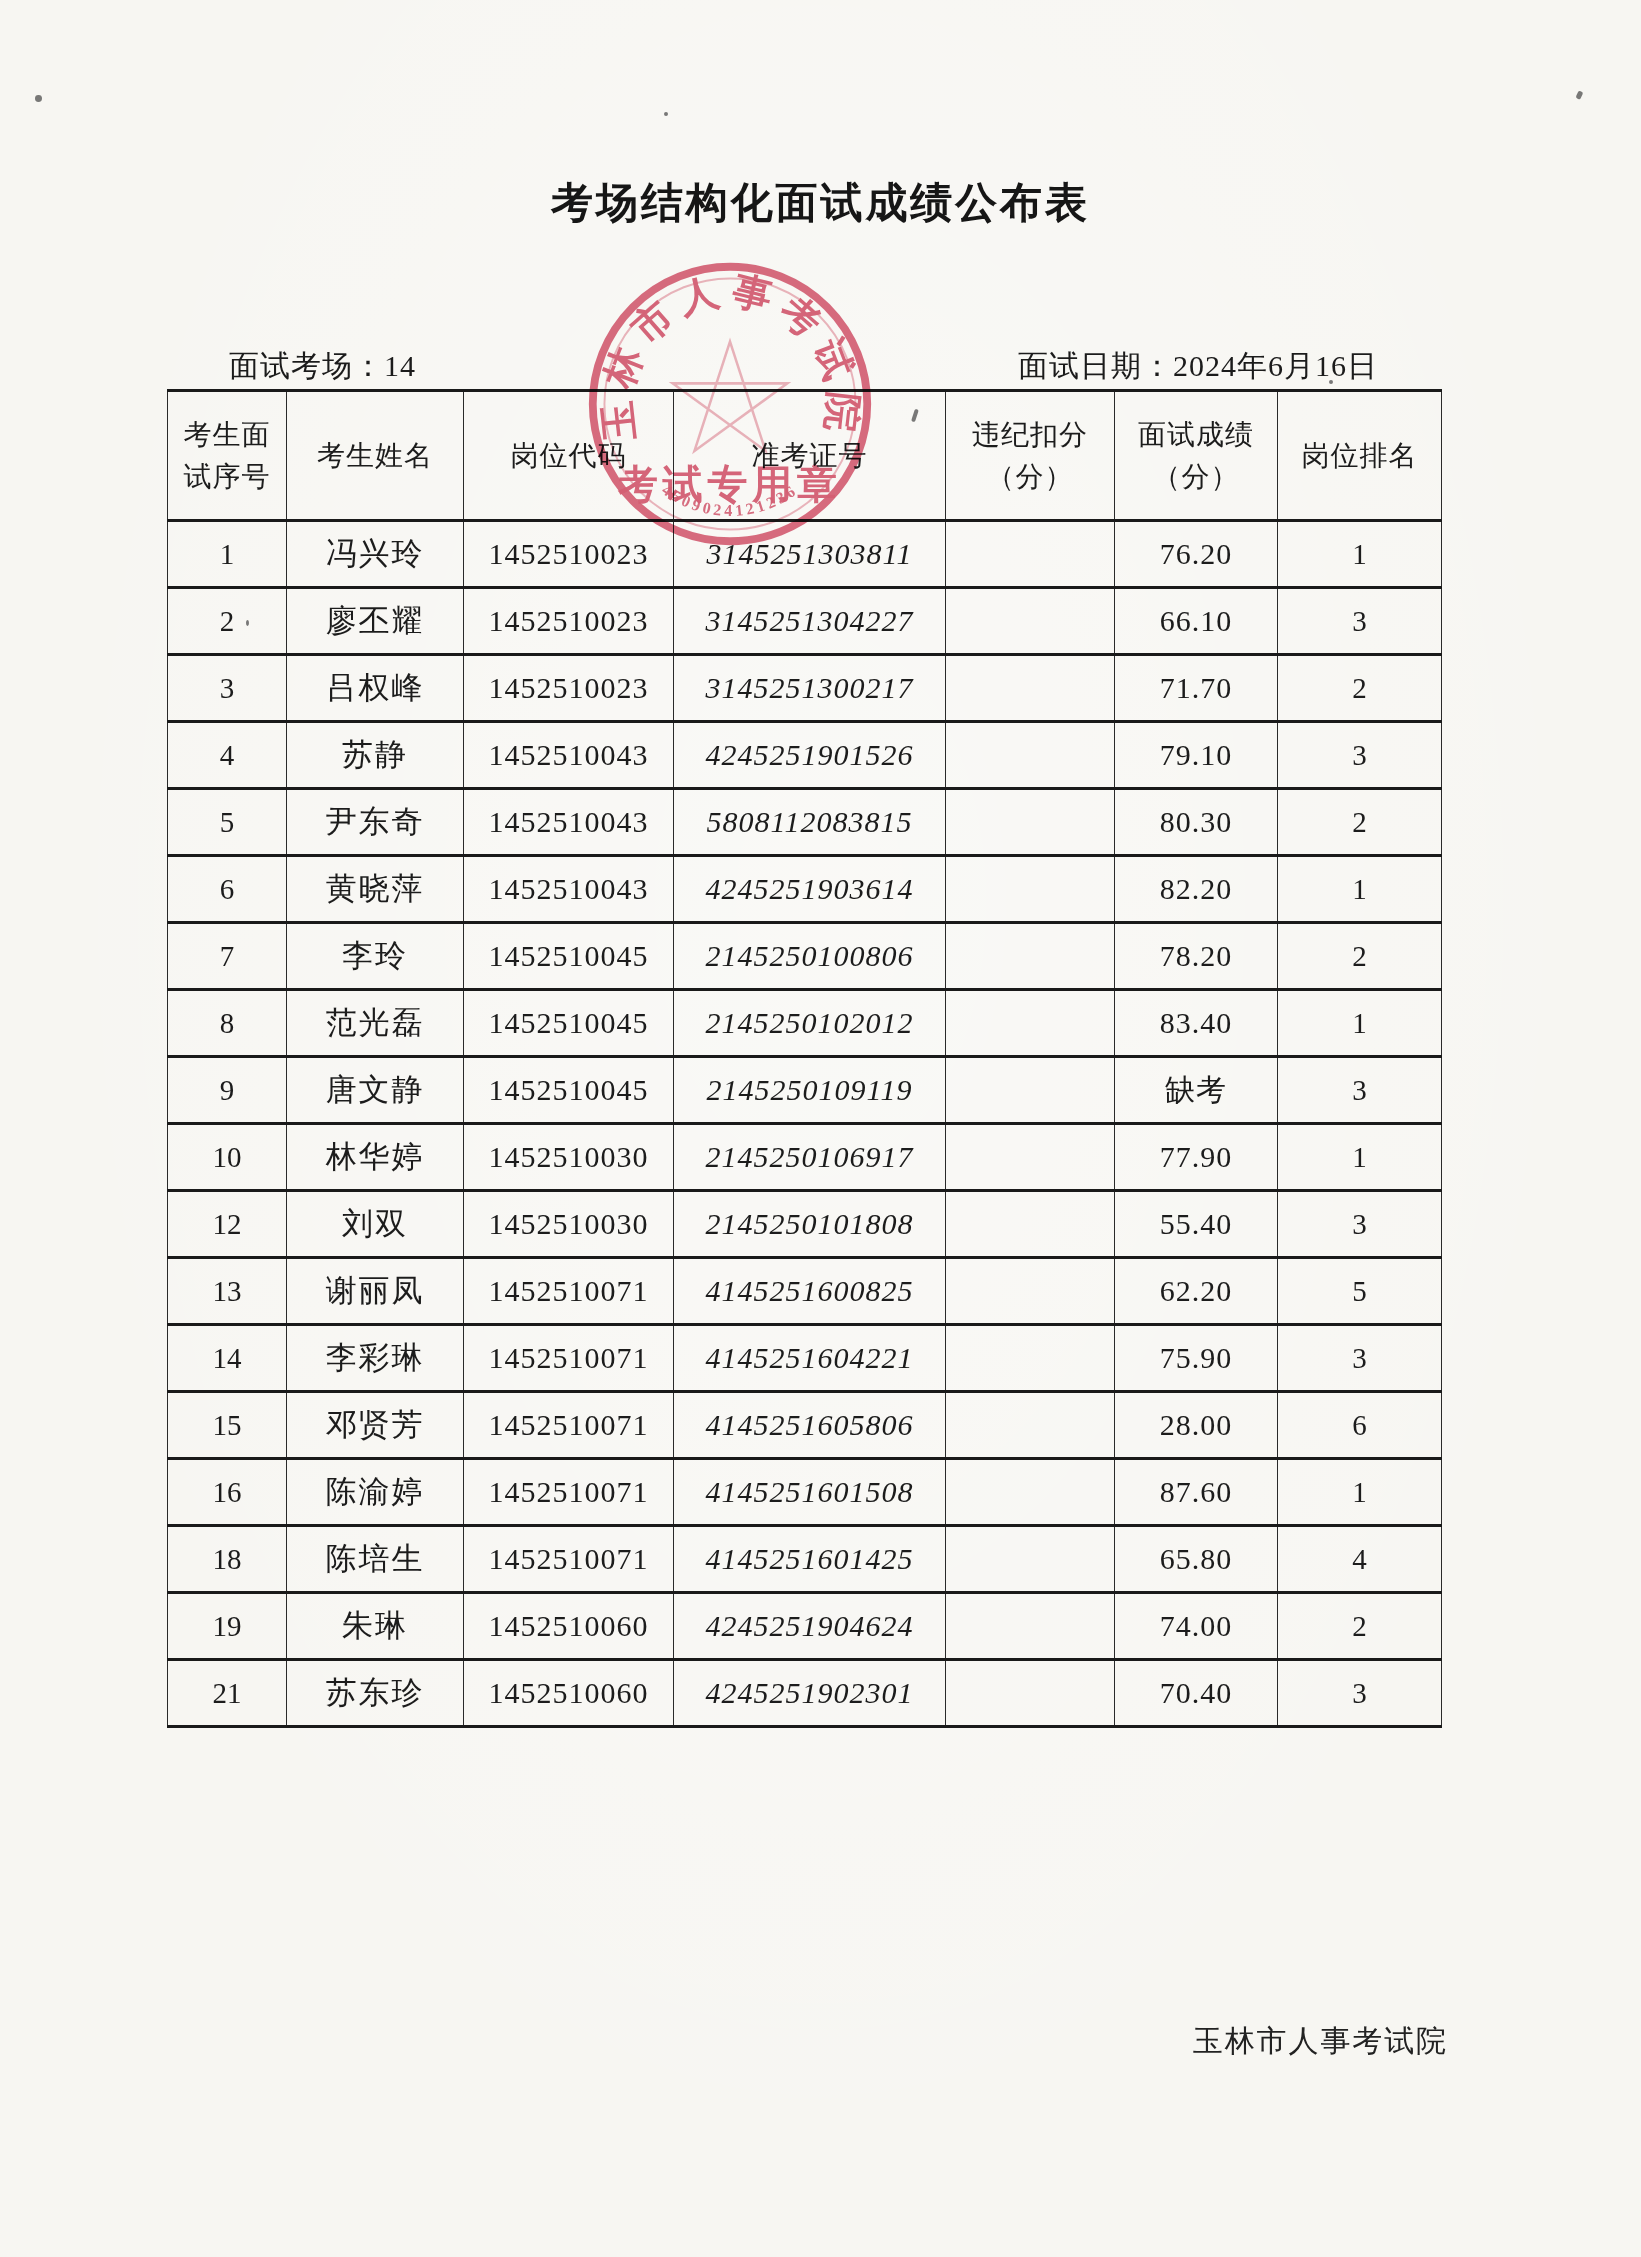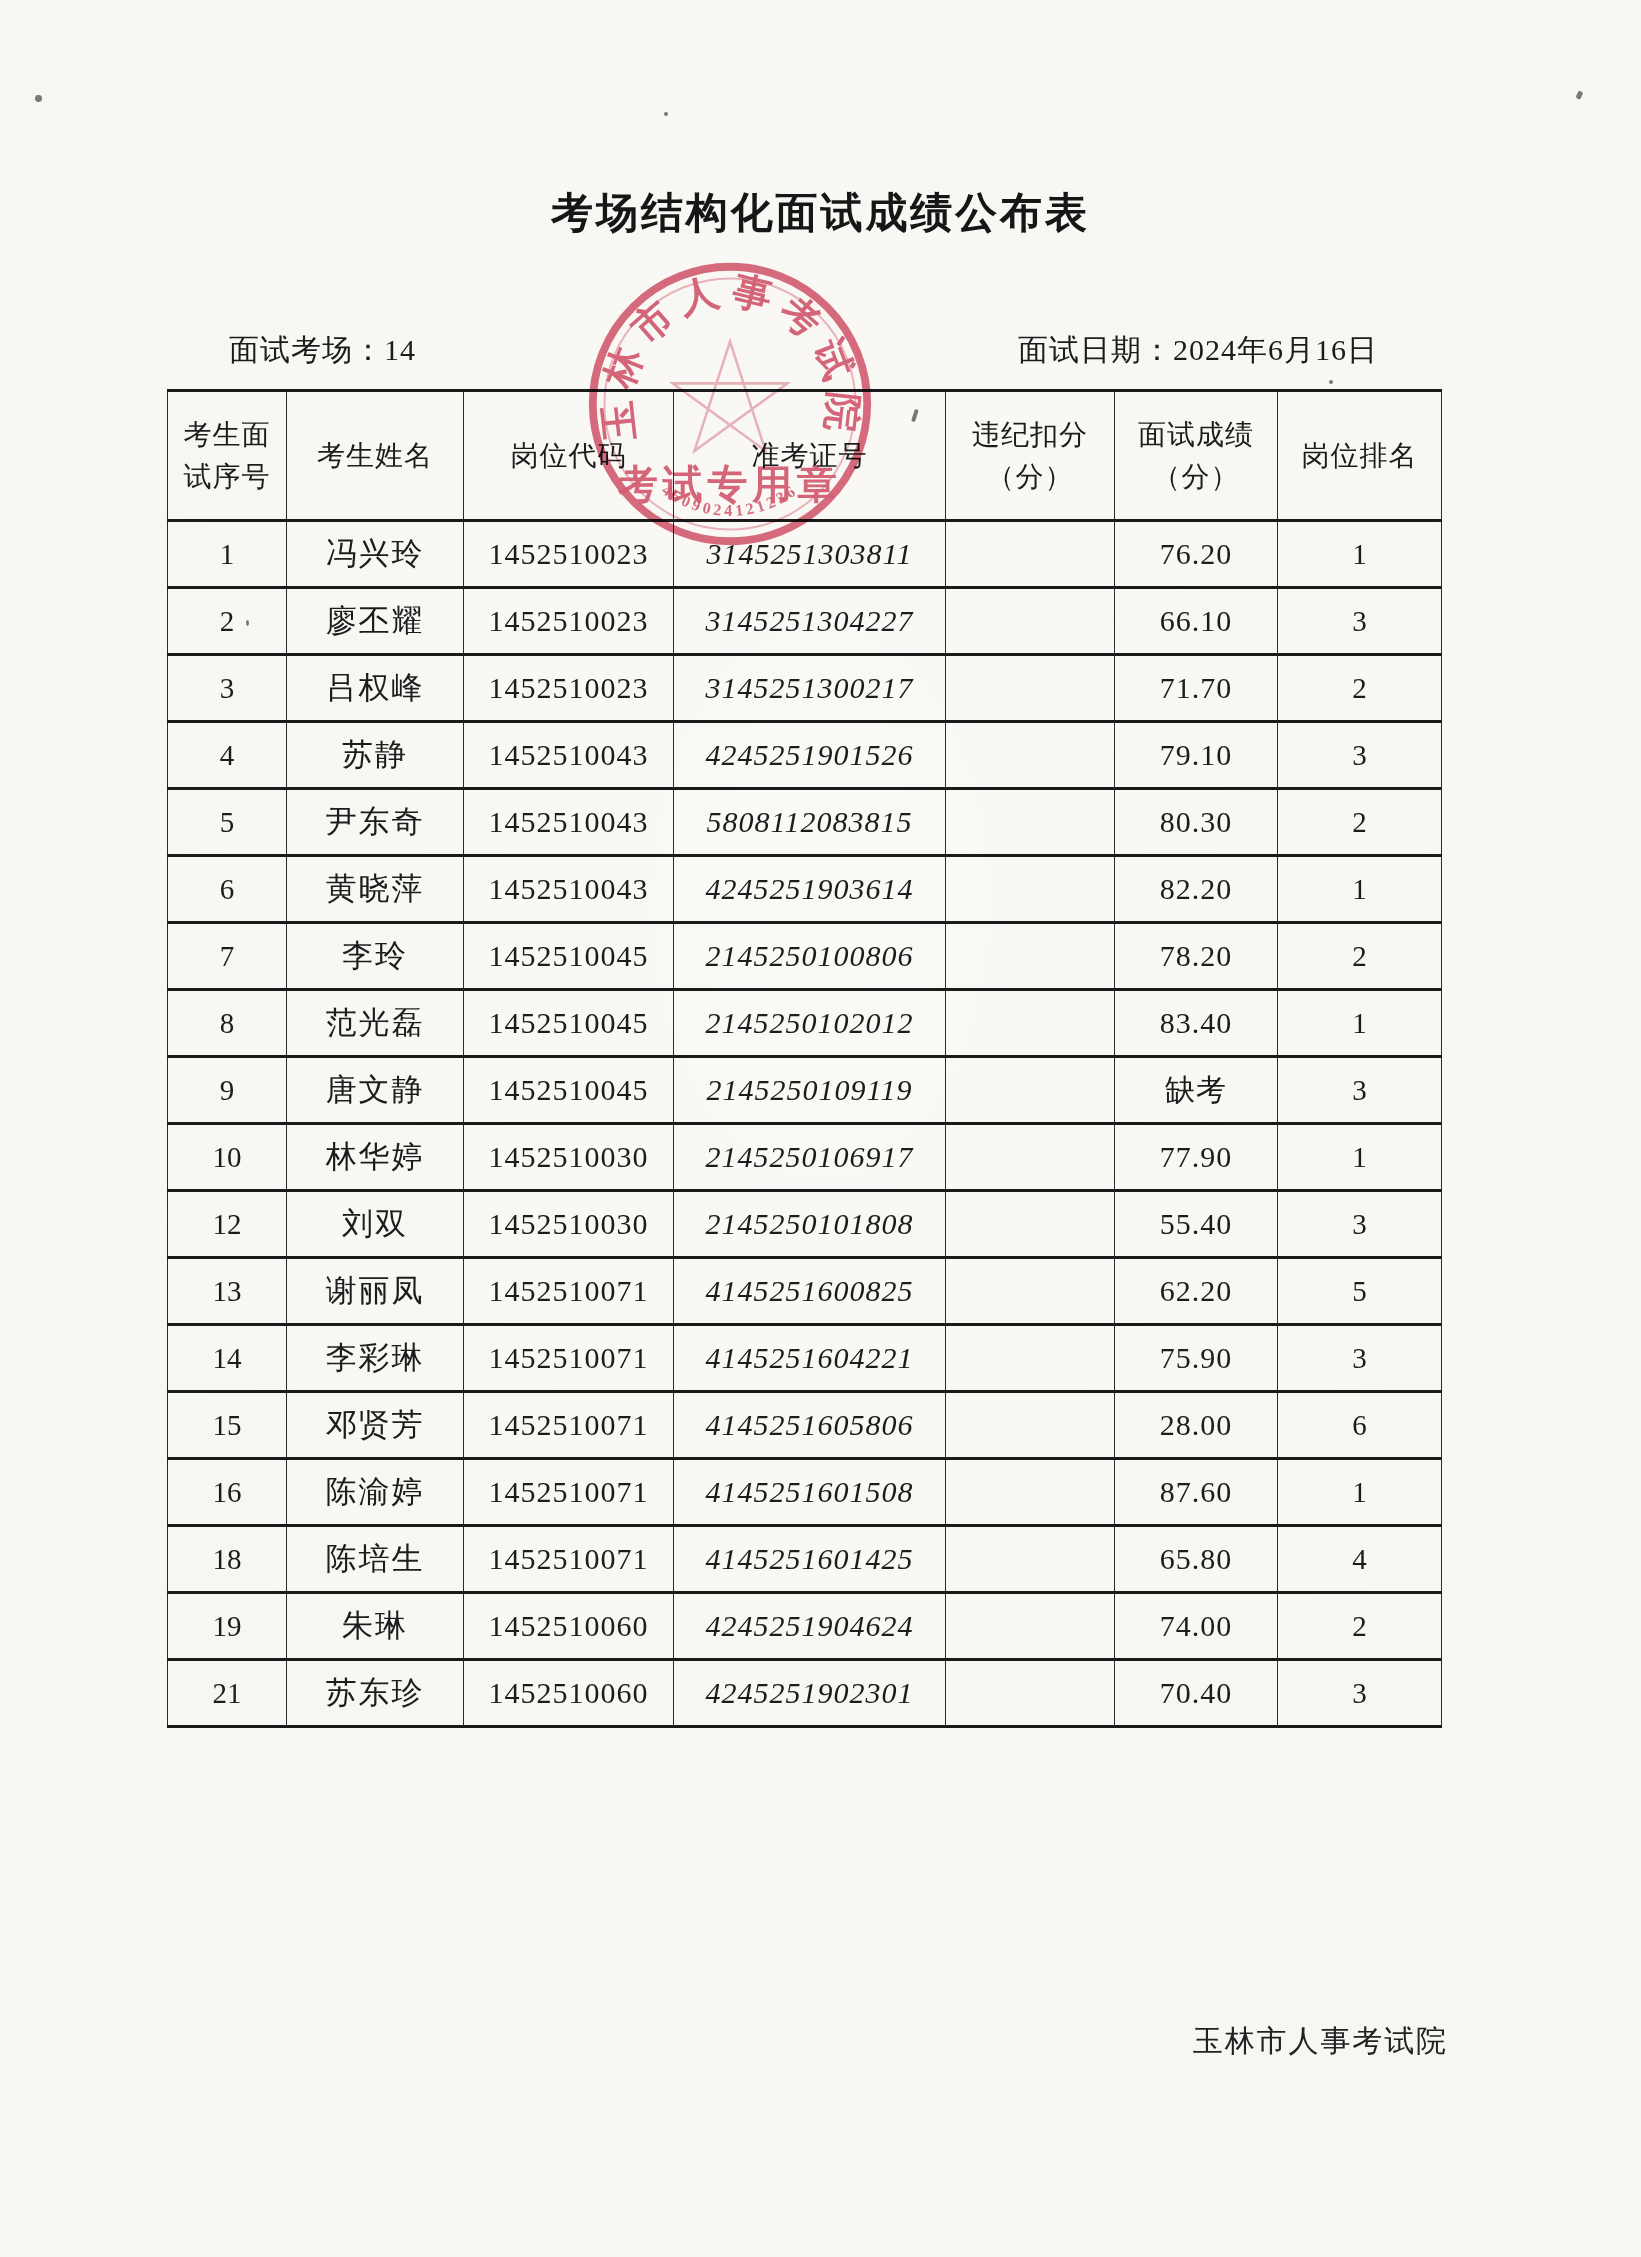--- a/index.html
+++ b/index.html
@@ -11,27 +11,27 @@
     color:#1e1e1e;
     overflow:hidden;
   }
   .paper {
     position:absolute; inset:0;
     background:
       radial-gradient(ellipse at 50% 40%, rgba(255,255,255,.35), rgba(0,0,0,0) 70%),
       #f7f6f2;
   }
   .doc-title {
-    position:absolute; top:185px; left:0; right:0;
+    position:absolute; top:175px; left:0; right:0;
     text-align:center;
     font-size:42px; font-weight:bold; letter-spacing:2.9px;
     color:#161616;
   }
   .meta-row {
-    position:absolute; top:330px; left:229px; width:1149px;
+    position:absolute; top:346px; left:229px; width:1149px;
     display:flex; justify-content:space-between;
     font-size:30px; letter-spacing:1px; color:#1b1b1b;
   }
   table.score-table {
     position:absolute; left:167px; top:389px;
     border-collapse:collapse; table-layout:fixed;
     background:transparent;
   }
   .score-table th, .score-table td {
     border-left:1.9px solid #2a2a2a;

